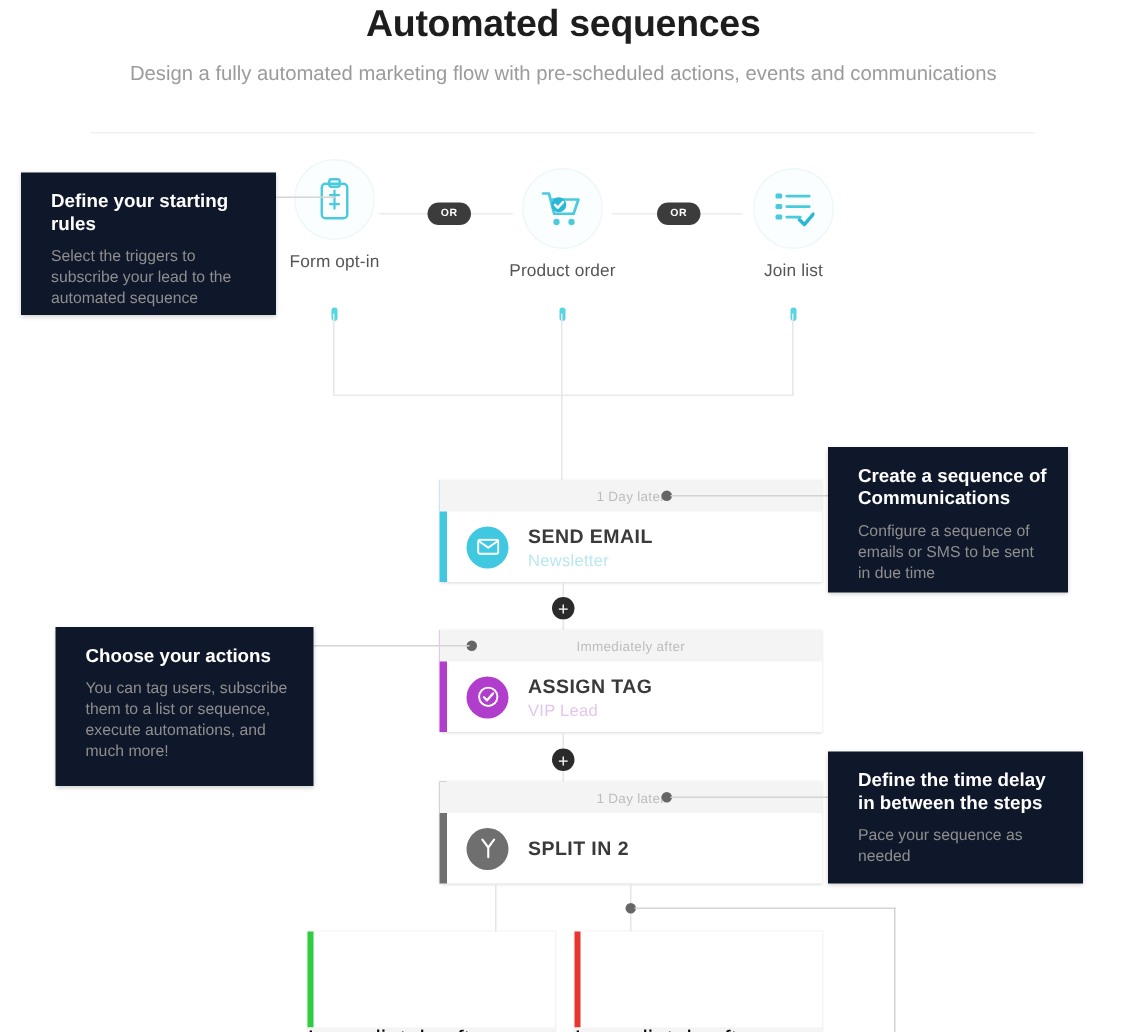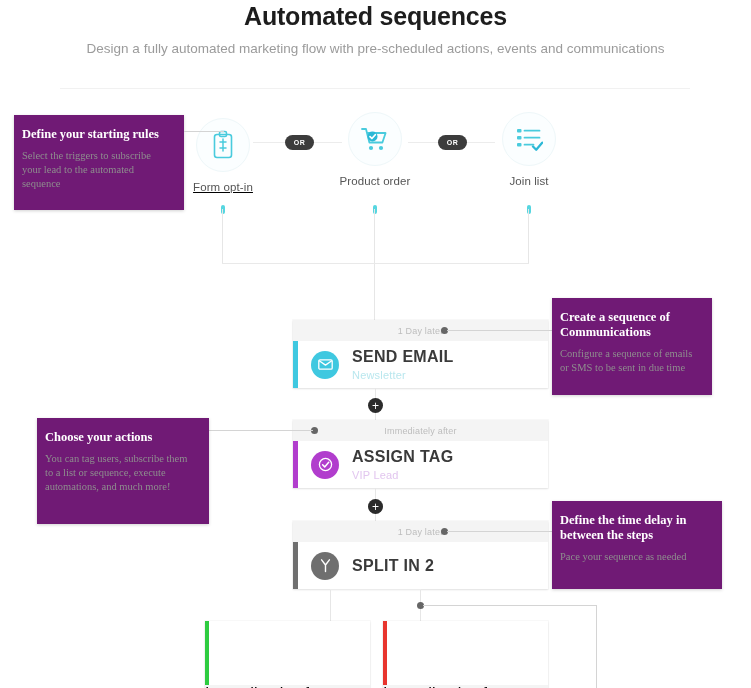--- a/index.html
+++ b/index.html
@@ -27,25 +27,24 @@
     position: absolute; top: 88px; left: 60px; width: 630px; height: 1px;
     background: #f1f1f1;
   }
 
   
   .canvas { position: absolute; top: 95px; left: 0; width: 751px; height: 593px; }
 
   
   .callout {
     position: absolute;
-    background: #701a75;
+    background: #0f172a;
     color: #ffffff;
-    padding: 12px 14px 14px 8px;
+    padding: 12px 14px 14px 20px;
     box-shadow: 0 1px 3px rgba(0,0,0,.18);
-    font-family: Liberation Serif, serif;
   }
   .callout .c-title {
     font-size: 12.5px; font-weight: bold; line-height: 15px;
     color: #ffffff; margin-bottom: 7px;
   }
   .callout .c-body {
     font-size: 10.5px; line-height: 14px; color: #8e8e8e; font-weight: 400;
   }
   #callout-rules    { left: 14px;  top: 20px;  width: 170px; height: 95px; }
   #callout-comms    { left: 552px; top: 203px; width: 160px; height: 97px; }
@@ -65,21 +64,21 @@
     width: 54px; height: 54px; border-radius: 50%;
     background: #fbfeff;
     border: 1px solid #eef7f9;
     margin: 0 auto;
     display: flex; align-items: center; justify-content: center;
   }
   .trigger .t-label {
     margin-top: 9px; font-size: 11.5px; color: #555; font-weight: 400;
     letter-spacing: .1px;
   }
-  #trigger-0 { left: 175px; top: 23px; text-decoration: underline; }
+  #trigger-0 { left: 175px; top: 11px; }
   #trigger-1 { left: 327px; top: 17px; }
   #trigger-2 { left: 481px; top: 17px; }
 
   .or-pill {
     position: absolute; width: 29px; height: 15px; border-radius: 8px;
     background: #3c3c3c; color: #fff;
     font-size: 7px; font-weight: bold; letter-spacing: .4px;
     display: flex; align-items: center; justify-content: center;
   }
   #or-0 { left: 285px; top: 40px; }
@@ -125,21 +124,21 @@
   .card .accent {
     position: absolute; left: 0; top: 0; width: 5px; height: 68px;
   }
   .step-icon {
     width: 28px; height: 28px; border-radius: 50%;
     display: flex; align-items: center; justify-content: center;
     flex: 0 0 28px;
   }
   .step-text { margin-left: 13px; }
   .step-title {
-    font-size: 16px; font-weight: bold; color: #3a3a3a; letter-spacing: .3px;
+    font-size: 13px; font-weight: bold; color: #3a3a3a; letter-spacing: .3px;
   }
   .step-sub {
     font-size: 11px; color: #b9e7ee; margin-top: 3px; letter-spacing: .2px;
   }
   .step-sub.purple { color: #e2c6ef; }
 
   #card-email  { left: 293px; top: 225px; }
   #card-tag    { left: 293px; top: 325px; }
   #card-split  { left: 293px; top: 426px; }
 

